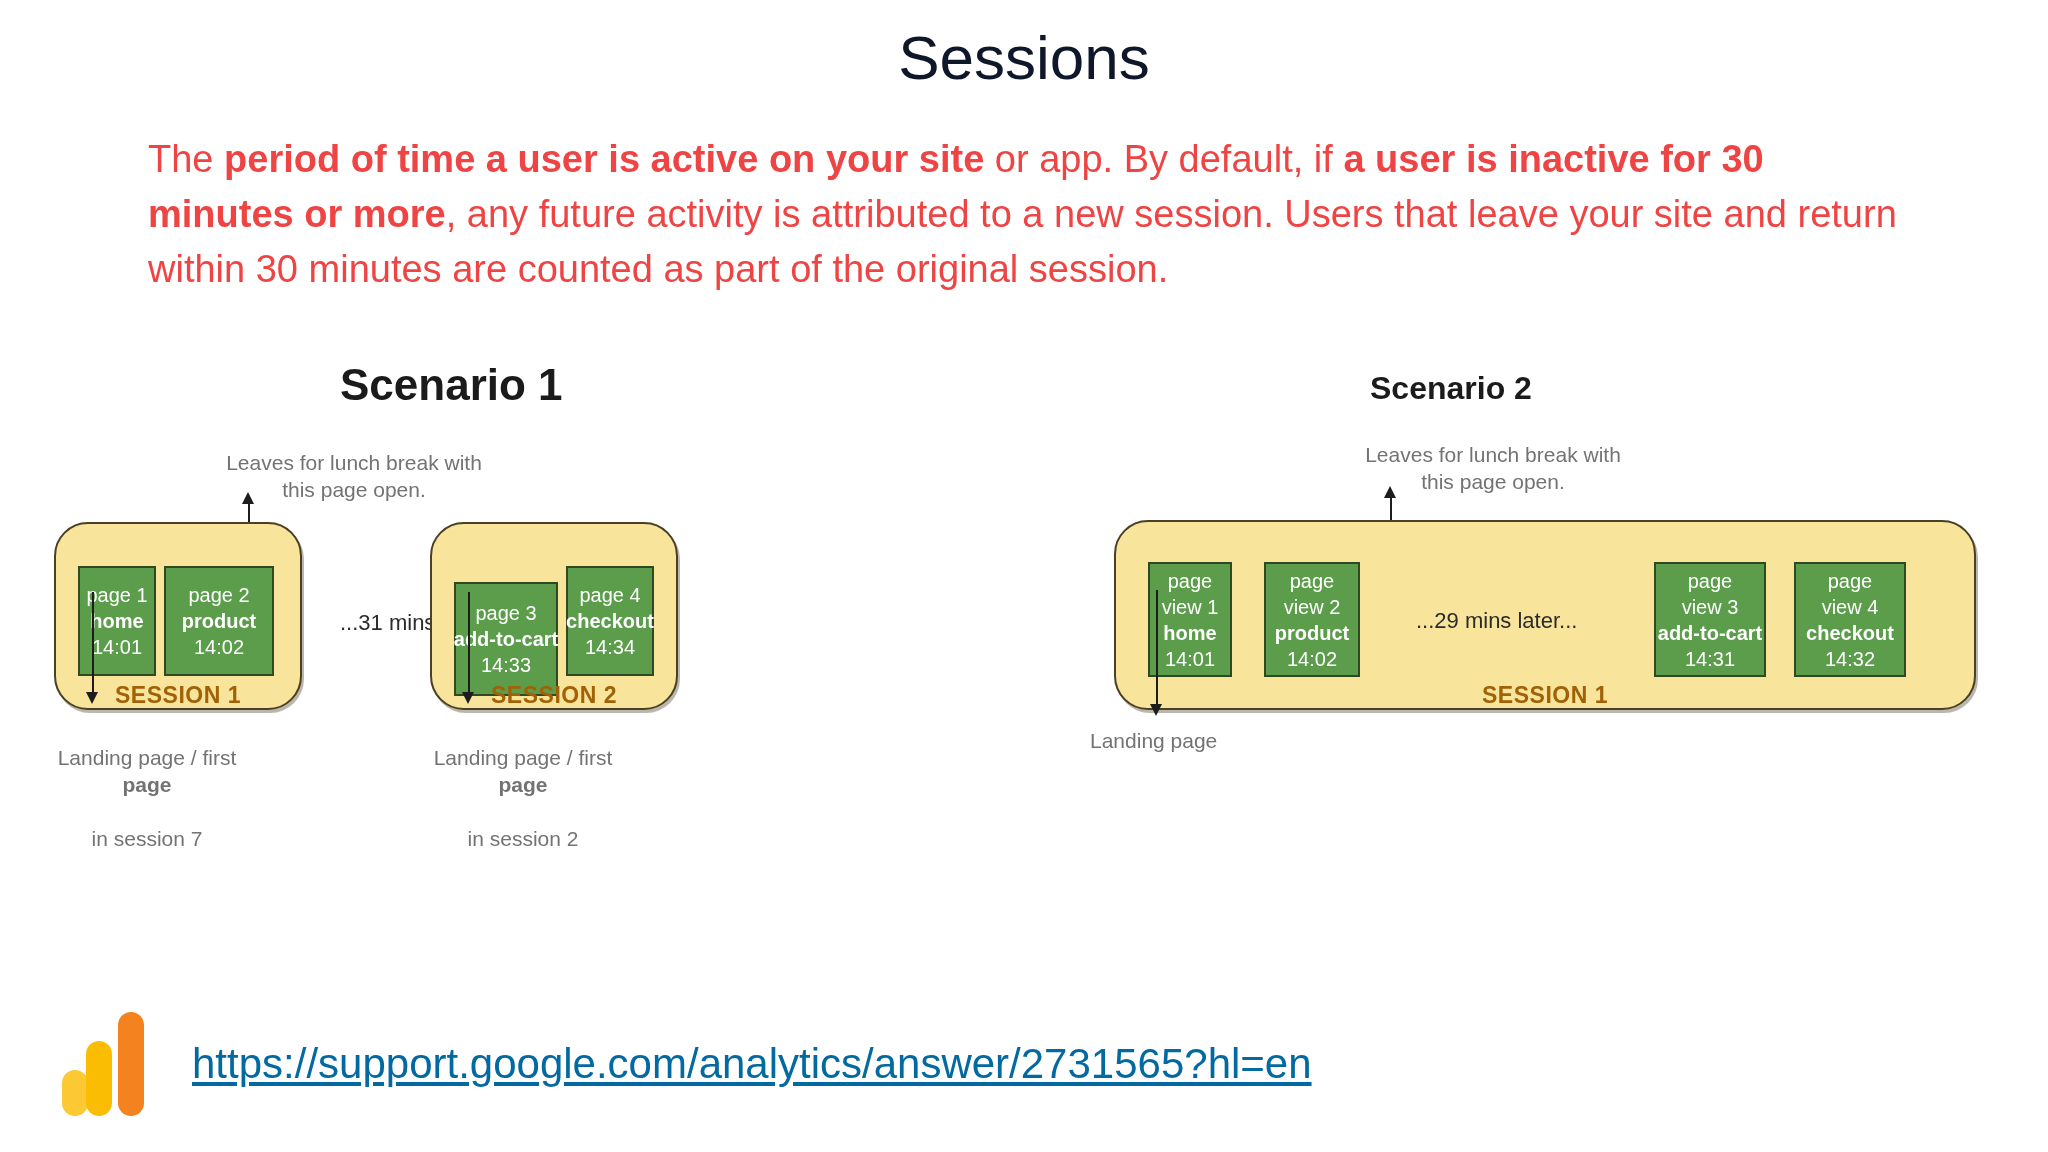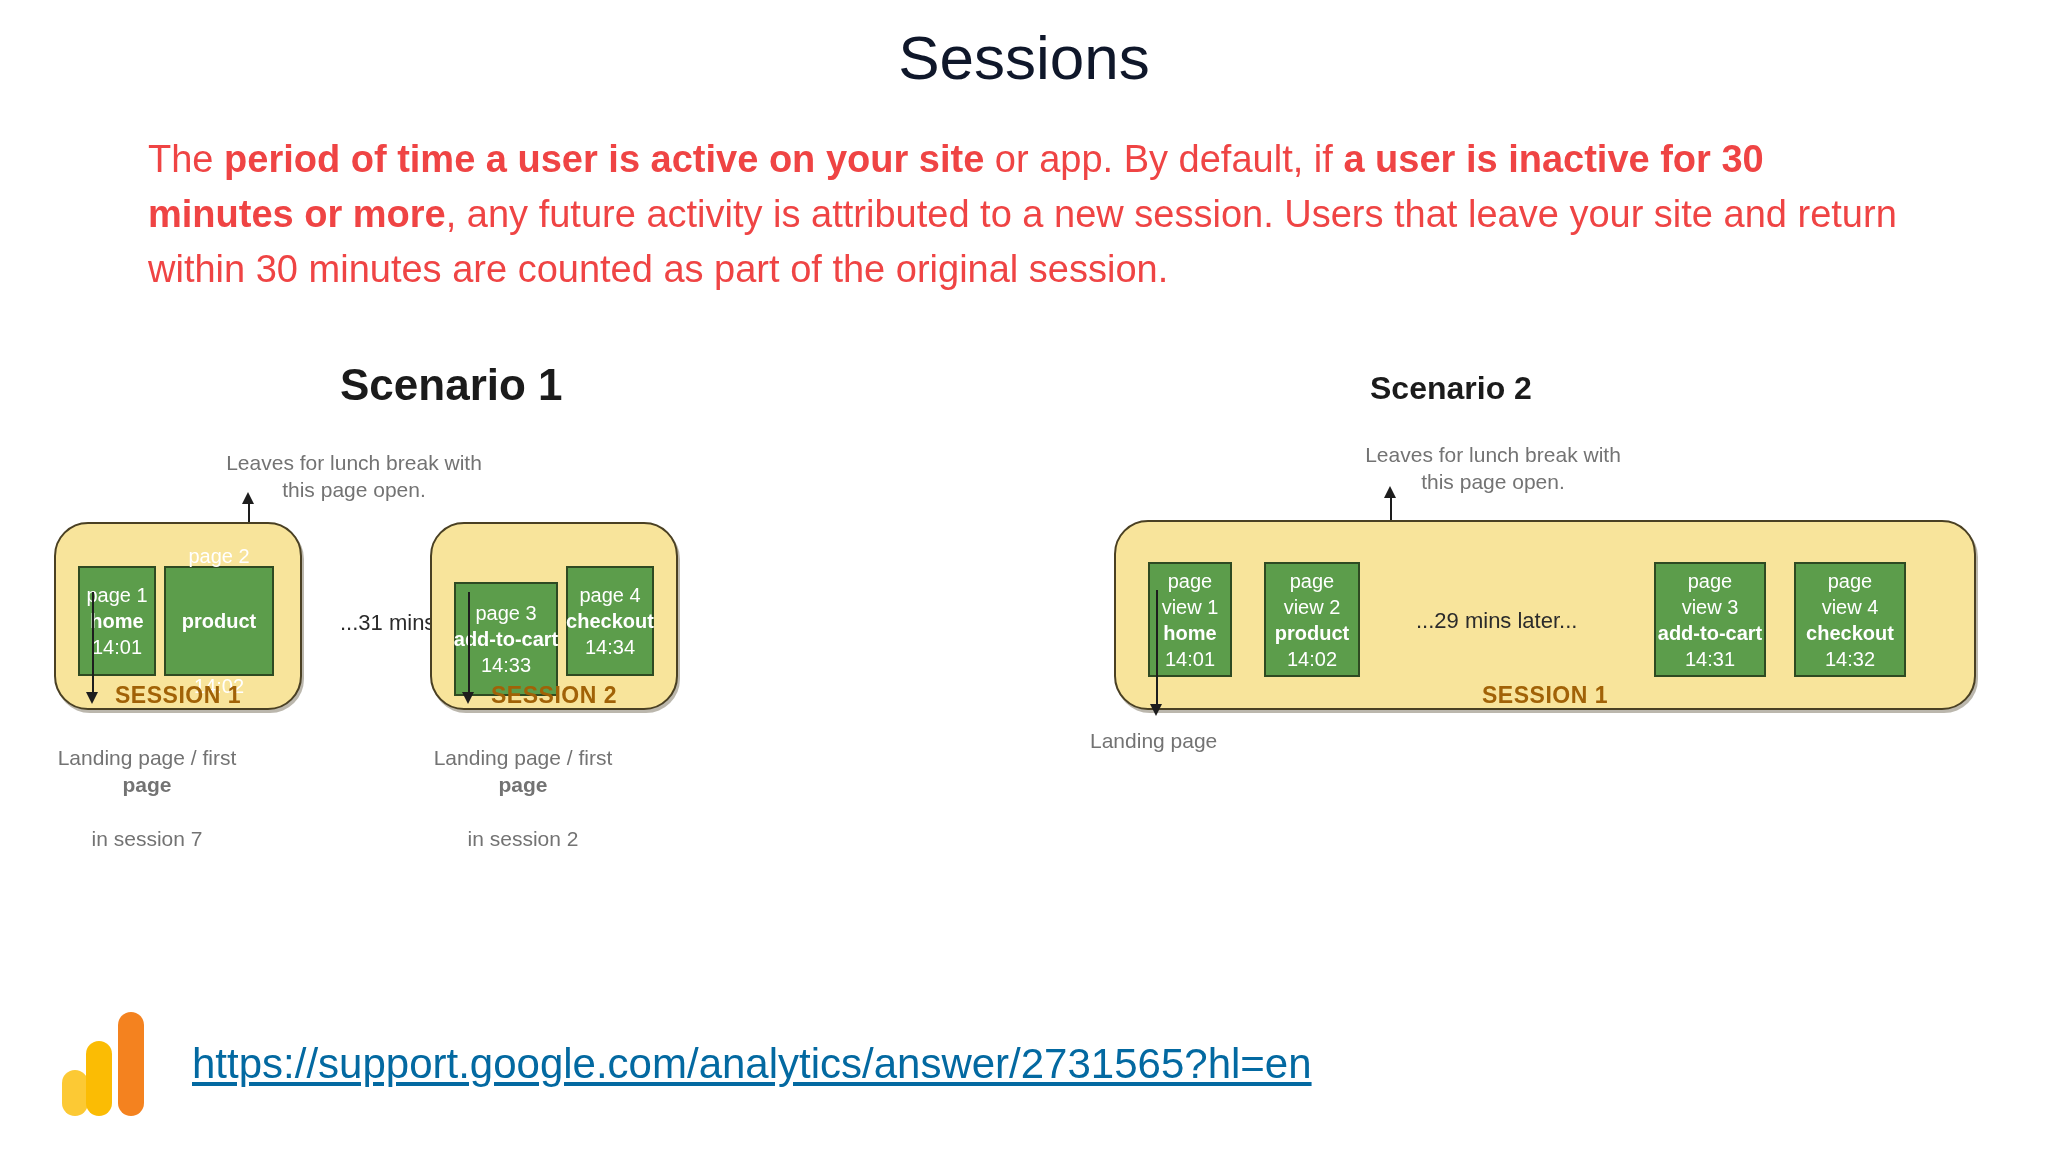--- a/index.html
+++ b/index.html
@@ -213,21 +213,21 @@
   <div class="arrow-head-up" style="left:202px; top:52px;"></div>
 
   <div class="session-box" style="left:14px; top:82px; width:248px; height:188px;">
 
     <div class="page-box" style="left:22px; top:42px; width:78px; height:110px;">
       <span class="pb-line pb-head-spaced">page  1</span>
       <span class="pb-line pb-strong">home</span>
       <span class="pb-line">14:01</span>
     </div>
 
-    <div class="page-box" style="left:108px; top:42px; width:110px; height:110px;gap:39px;">
+    <div class="page-box" style="left:108px; top:42px; width:110px; height:110px;">
       <span class="pb-line pb-head-spaced">page  2</span>
       <span class="pb-line pb-strong">product</span>
       <span class="pb-line">14:02</span>
     </div>
 
     <div class="session-label" style="top:158px;">SESSION 1</div>
   </div>
 
   <div class="arrow-line" style="left:52px; top:152px; height:104px;"></div>
   <div class="arrow-head-down" style="left:46px; top:252px;"></div>

